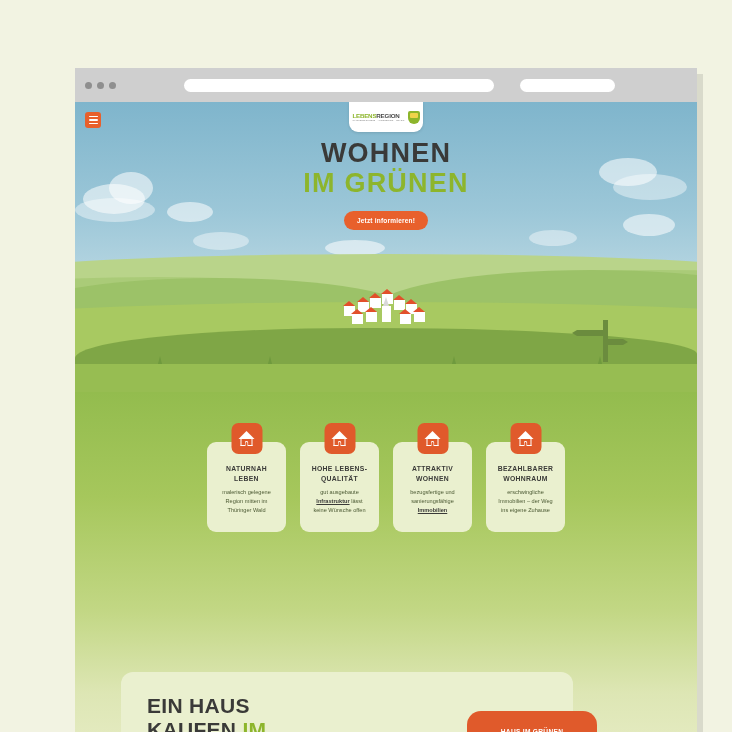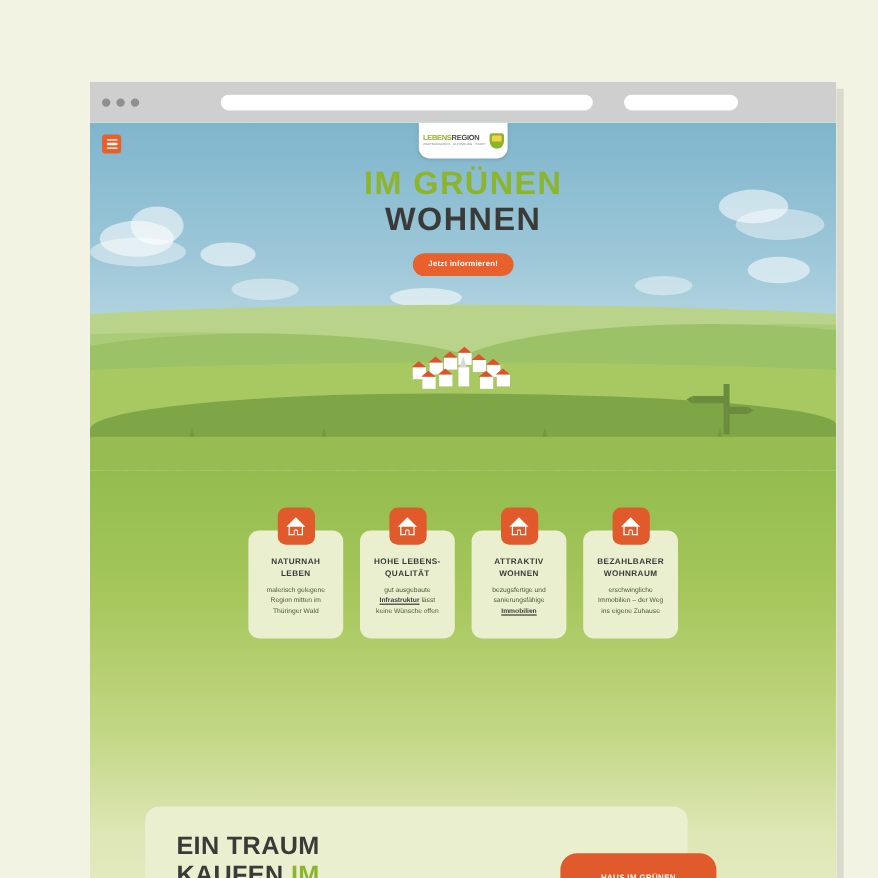--- a/index.html
+++ b/index.html
@@ -389,22 +389,22 @@
 
       <div id="logo-plate">
         <div id="logo-text">
           <div id="logo-line1"><span class="a">LEBENS</span><span class="b">REGION</span></div>
           <div id="logo-line2">WARTBURGKREIS · ALTENBURG · STADT</div>
         </div>
         <div id="logo-shield"></div>
       </div>
 
       <div id="hero-copy">
+        <div id="hero-title-1">WOHNEN</div>
         <div id="hero-title-2">IM GRÜNEN</div>
-        <div id="hero-title-1">WOHNEN</div>
         <button id="hero-btn">Jetzt informieren!</button>
       </div>
     </div>
 
     <div id="green-band">
 
       <div id="cards">
 
         <div class="card">
           <div class="card-icon">
@@ -464,21 +464,21 @@
           <div class="card-text"><span>erschwingliche
 Immobilien – der Weg
 ins eigene Zuhause</span><b></b><span></span></div>
         </div>
 
       </div>
 
       <div id="content-panel">
 
         <div id="content-title">
-          <div class="ct-line"><span class="ct-dark">EIN TRAUM</span></div>
+          <div class="ct-line"><span class="ct-dark">EIN HAUS</span></div>
           <div class="ct-line"><span class="ct-dark">KAUFEN </span><span class="ct-green">IM</span></div>
 
         </div>
 
         <div id="cta-box">
           <div id="cta-title">HAUS IM GRÜNEN
 KAUFEN – ERFÜLLEN SIE
 SICH IHREN TRAUM!</div>
 
         </div>

